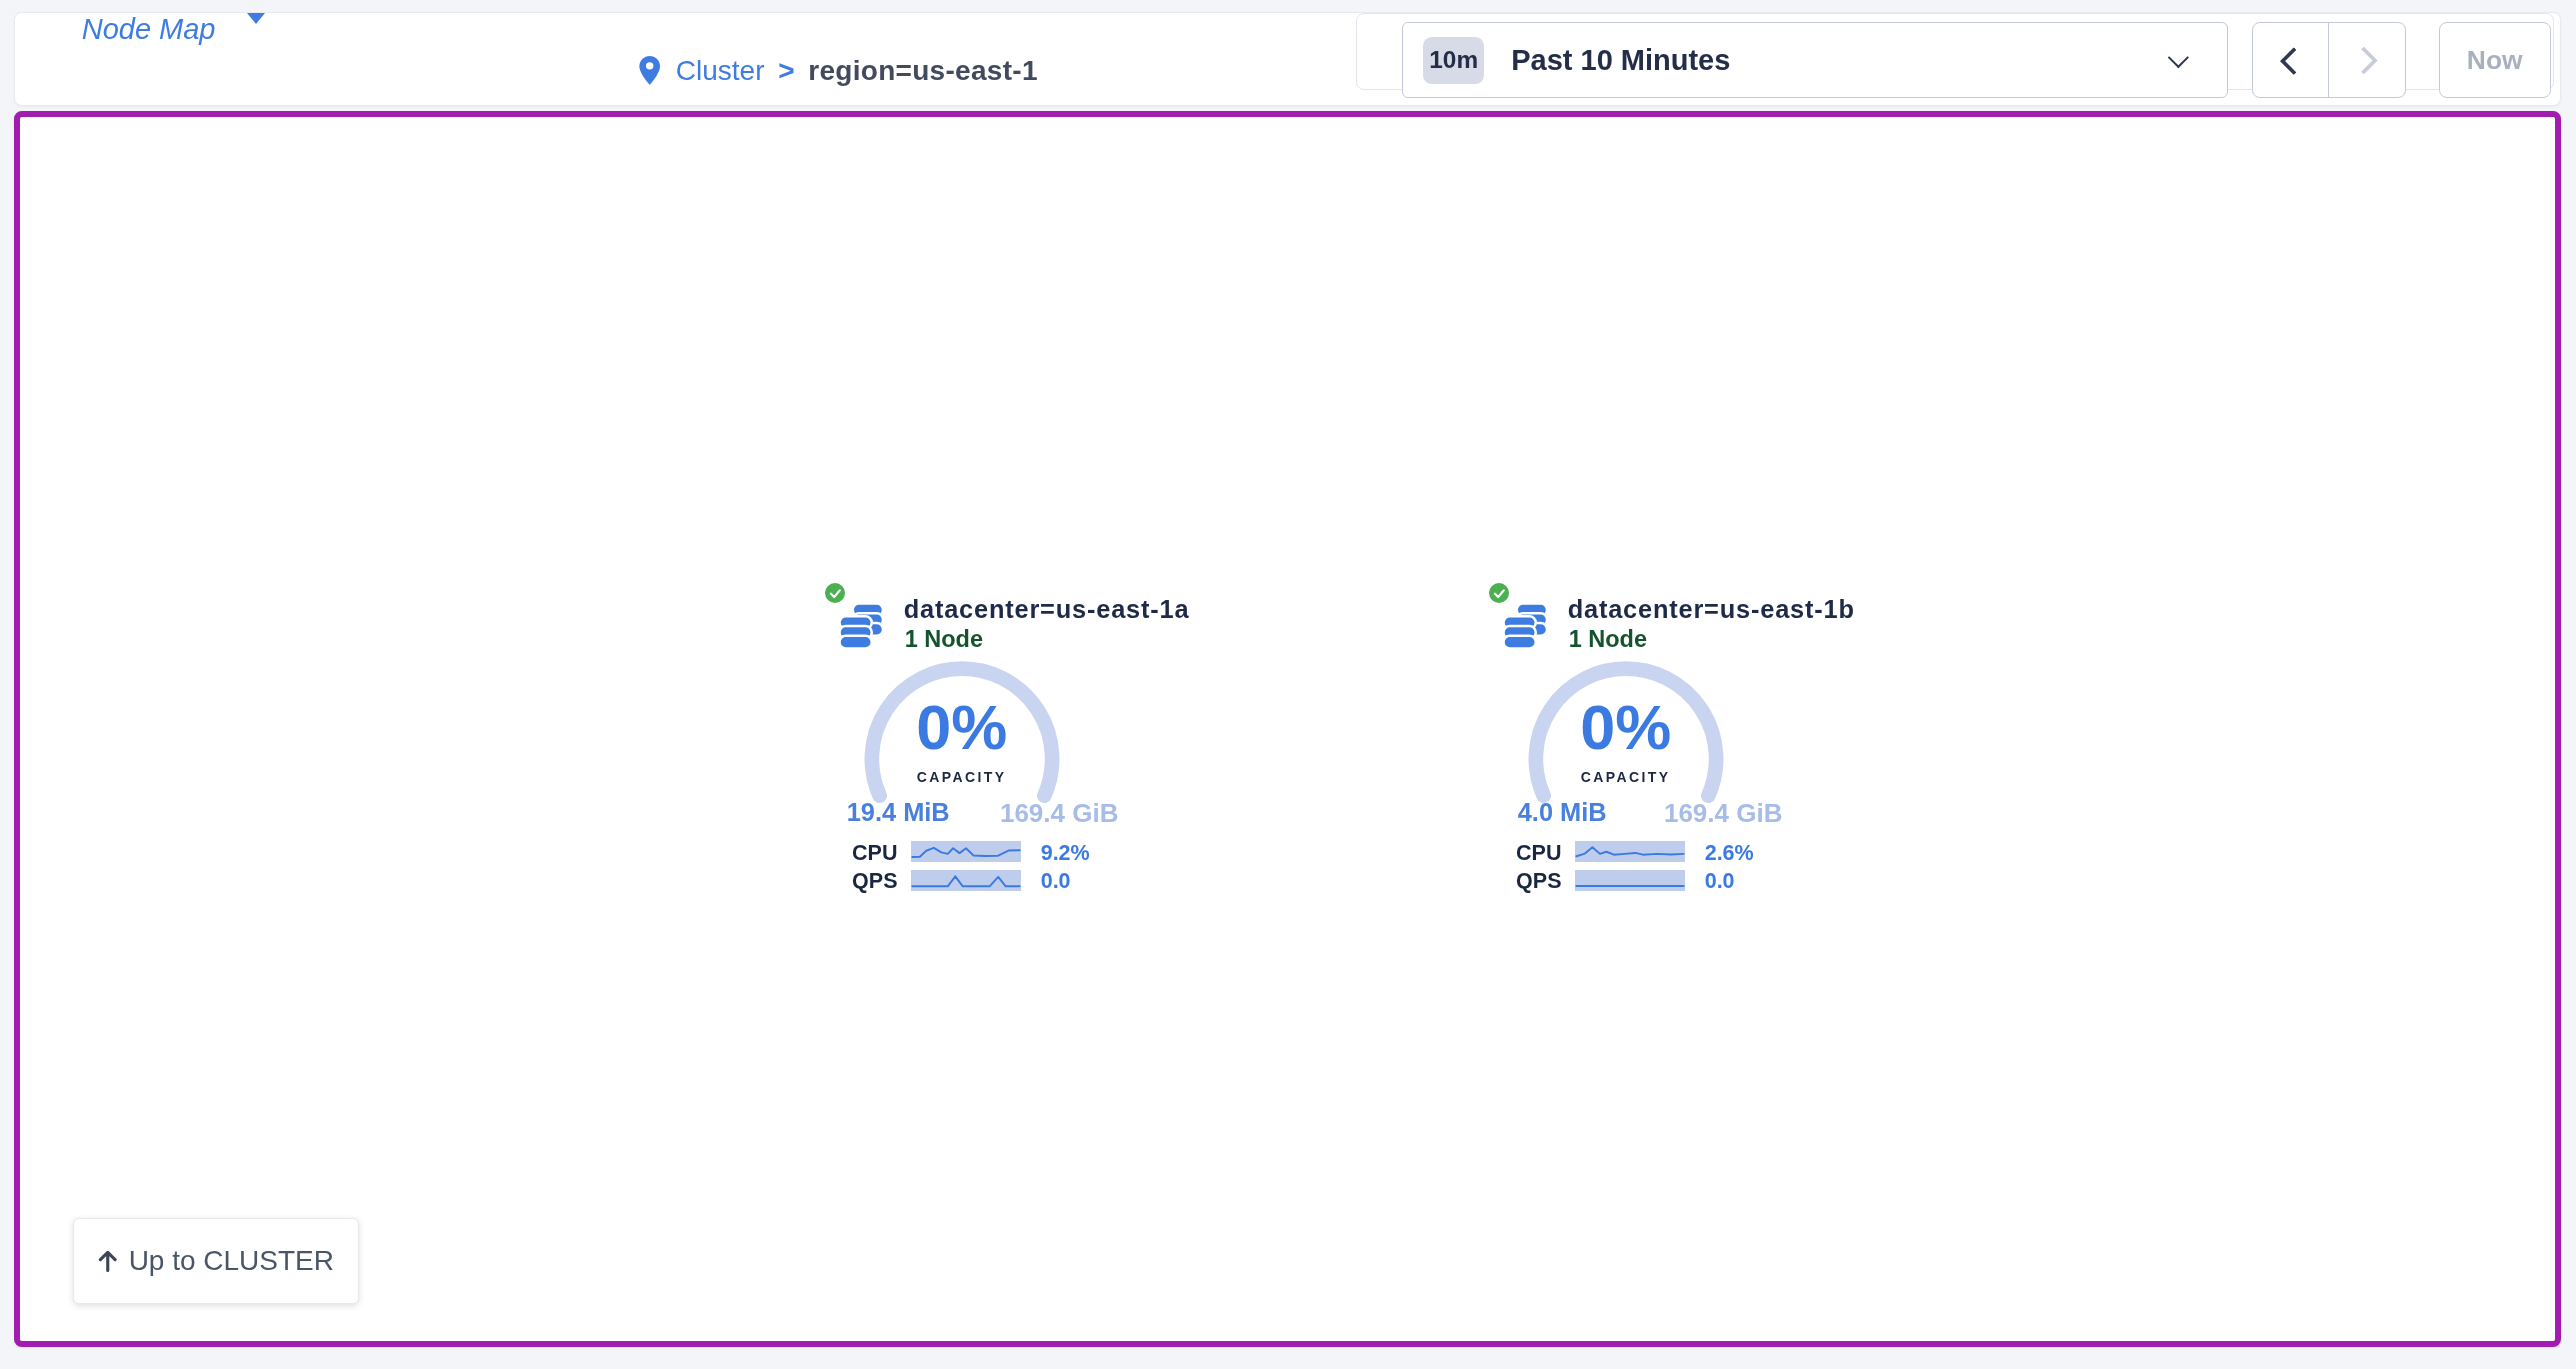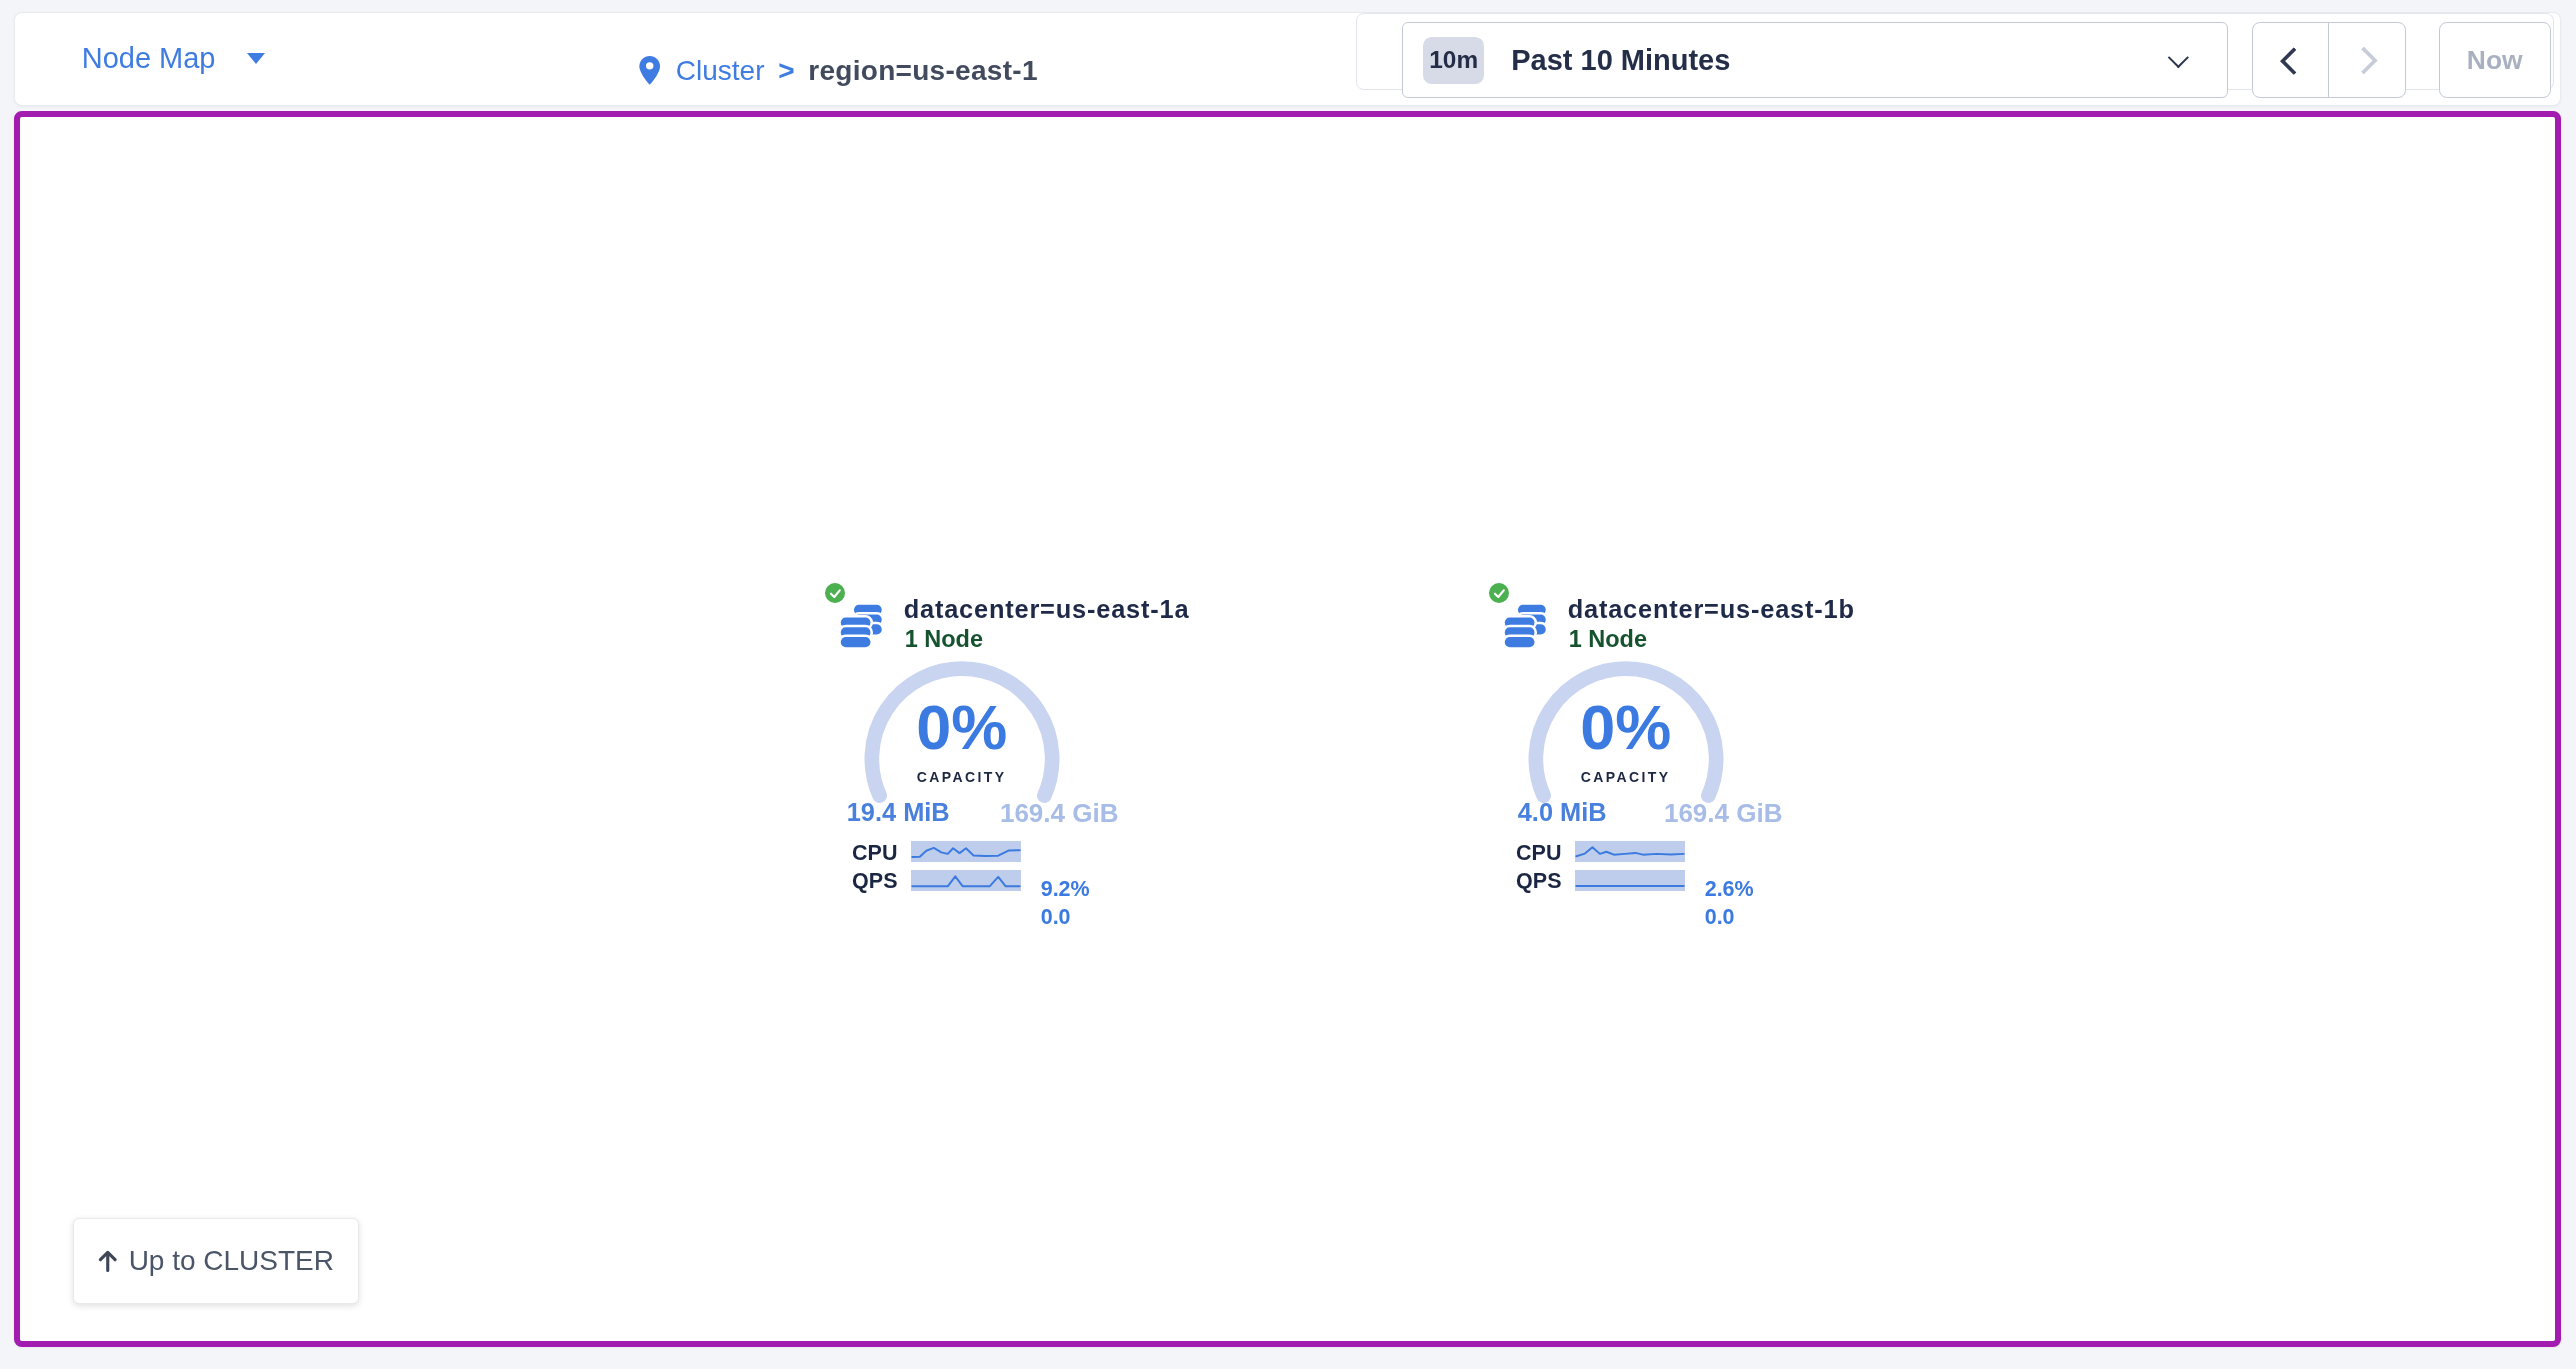--- a/index.html
+++ b/index.html
@@ -14,21 +14,21 @@
   .stage{ position:absolute; inset:0; width:2576px; height:1369px; }
 
   
   .header-card{
     position:absolute; left:13.7px; top:11.7px; width:2547px; height:94px;
     background:#fff; border:1px solid #e9eaef; border-radius:7.8px;
     box-shadow:0 1px 2.9px rgba(40,50,80,.05);
   }
   .view-select{
     position:absolute; left:67px; top:0; height:92px;
-    display:flex; align-items:center; gap:31px; cursor:pointer;
+    display:flex; gap:31px; cursor:pointer;font-style:italic;
   }
   .view-select .label{ font-size:29px; color:#3e7ce2; }
   .caret-down{
     width:0; height:0;
     border-left:9.8px solid transparent; border-right:9.8px solid transparent;
     border-top:11.7px solid #3e7ce2;
   }
   .breadcrumb{
     position:absolute; left:622px; top:12px; height:92px;
     display:flex; align-items:center; gap:13.7px; font-size:28px;
@@ -123,21 +123,21 @@
   .metric-label{
     position:absolute; left:26.4px; width:55px;
     font-size:21.5px; font-weight:700; color:#1b2742; line-height:21.5px;
   }
   .metric-spark{
     position:absolute; left:85px; width:110px; height:20.5px;
     background:#bfcdec;
   }
   .metric-value{
     position:absolute; left:215px; width:98px;
-    font-size:21.5px; font-weight:700; color:#3b7ae0; line-height:21.5px;margin-top:36px;
+    font-size:21.5px; font-weight:700; color:#3b7ae0; line-height:21.5px;
   }
   .row-cpu .metric-label, .row-cpu .metric-value{ top:262px; }
   .row-cpu .metric-spark{ top:260px; }
   .row-qps .metric-label, .row-qps .metric-value{ top:290px; }
   .row-qps .metric-spark{ top:289px; }
 
   .up-btn{
     position:absolute; left:53px; top:1101px; width:286px; height:86px;
     background:#fff; border:1px solid #e8e9ed; border-radius:5.9px;
     box-shadow:0 2px 5.9px rgba(60,64,80,.16);

